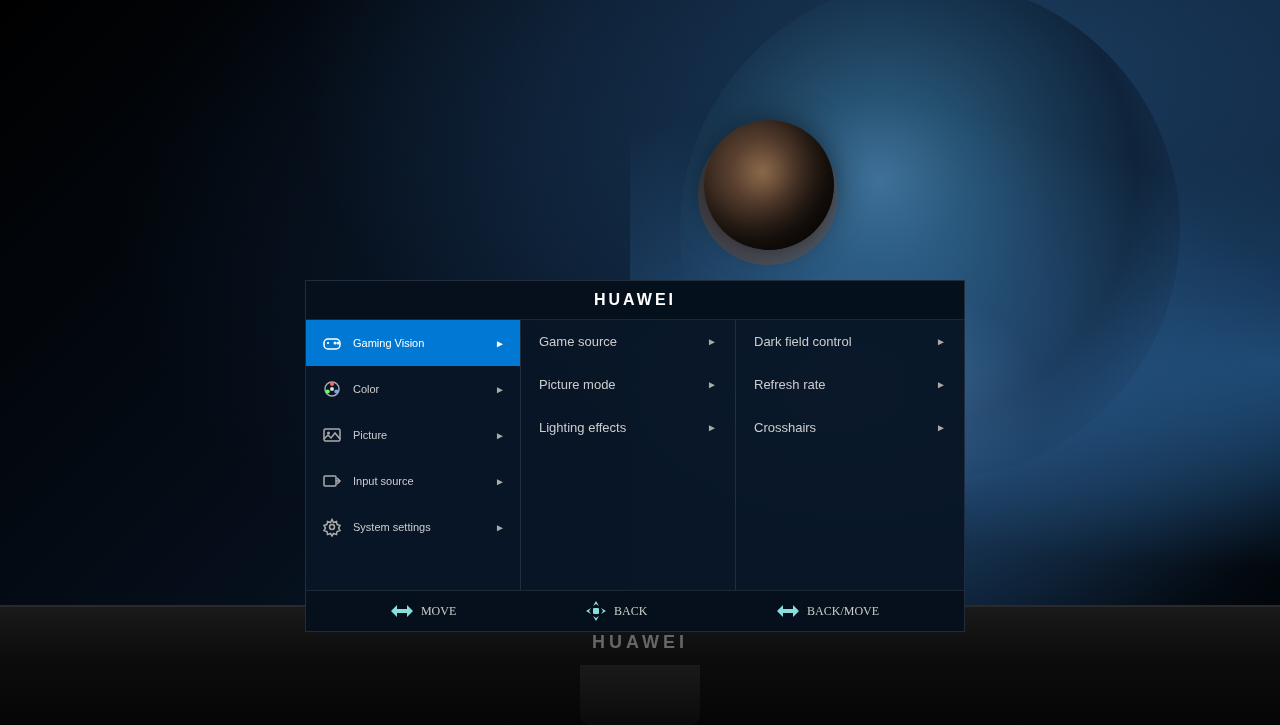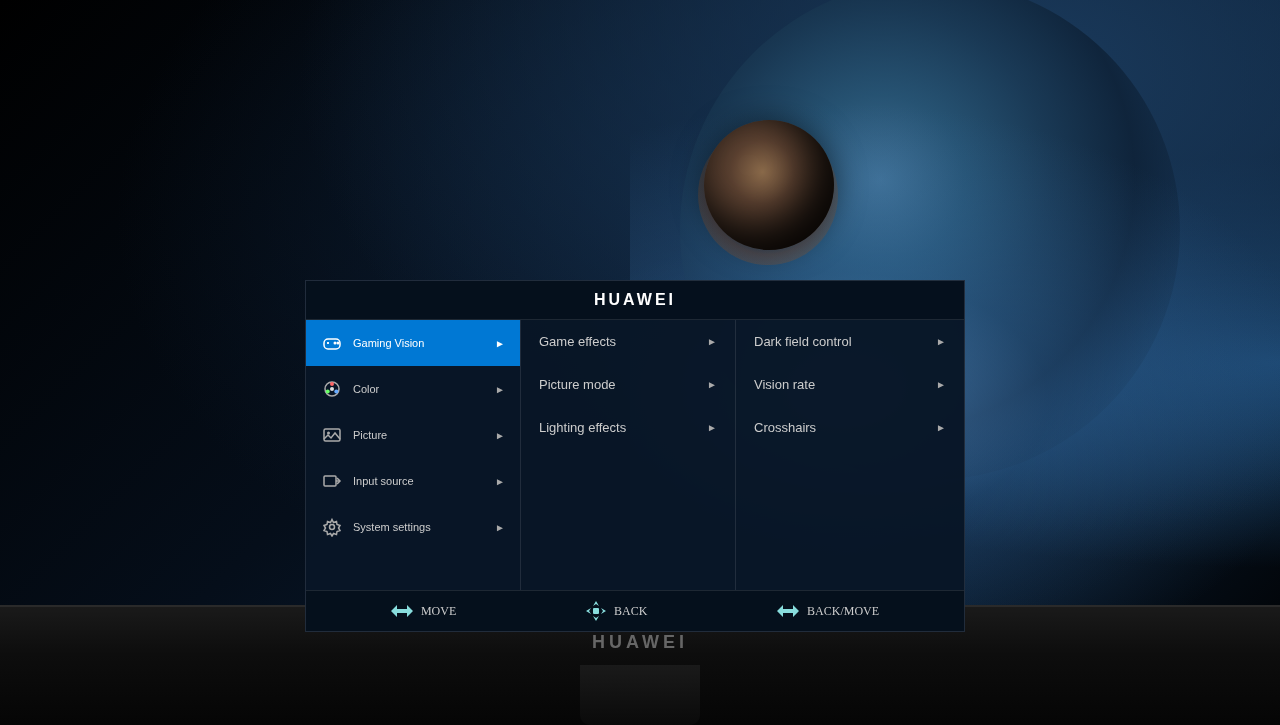--- a/index.html
+++ b/index.html
@@ -340,21 +340,21 @@
         </span>
         <span class="item-label">System settings</span>
         <span class="arrow">►</span>
       </div>
 
     </div>
 
     <div class="osd-middle">
 
       <div class="osd-sub-item">
-        <span>Game effects</span>
+        <span>Game source</span>
         <span class="arrow">►</span>
       </div>
 
       <div class="osd-sub-item">
         <span>Picture mode</span>
         <span class="arrow">►</span>
       </div>
 
       <div class="osd-sub-item">
         <span>Lighting effects</span>
@@ -364,21 +364,21 @@
     </div>
 
     <div class="osd-right">
 
       <div class="osd-right-item">
         <span>Dark field control</span>
         <span class="arrow">►</span>
       </div>
 
       <div class="osd-right-item">
-        <span>Vision rate</span>
+        <span>Refresh rate</span>
         <span class="arrow">►</span>
       </div>
 
       <div class="osd-right-item">
         <span>Crosshairs</span>
         <span class="arrow">►</span>
       </div>
 
     </div>
 

